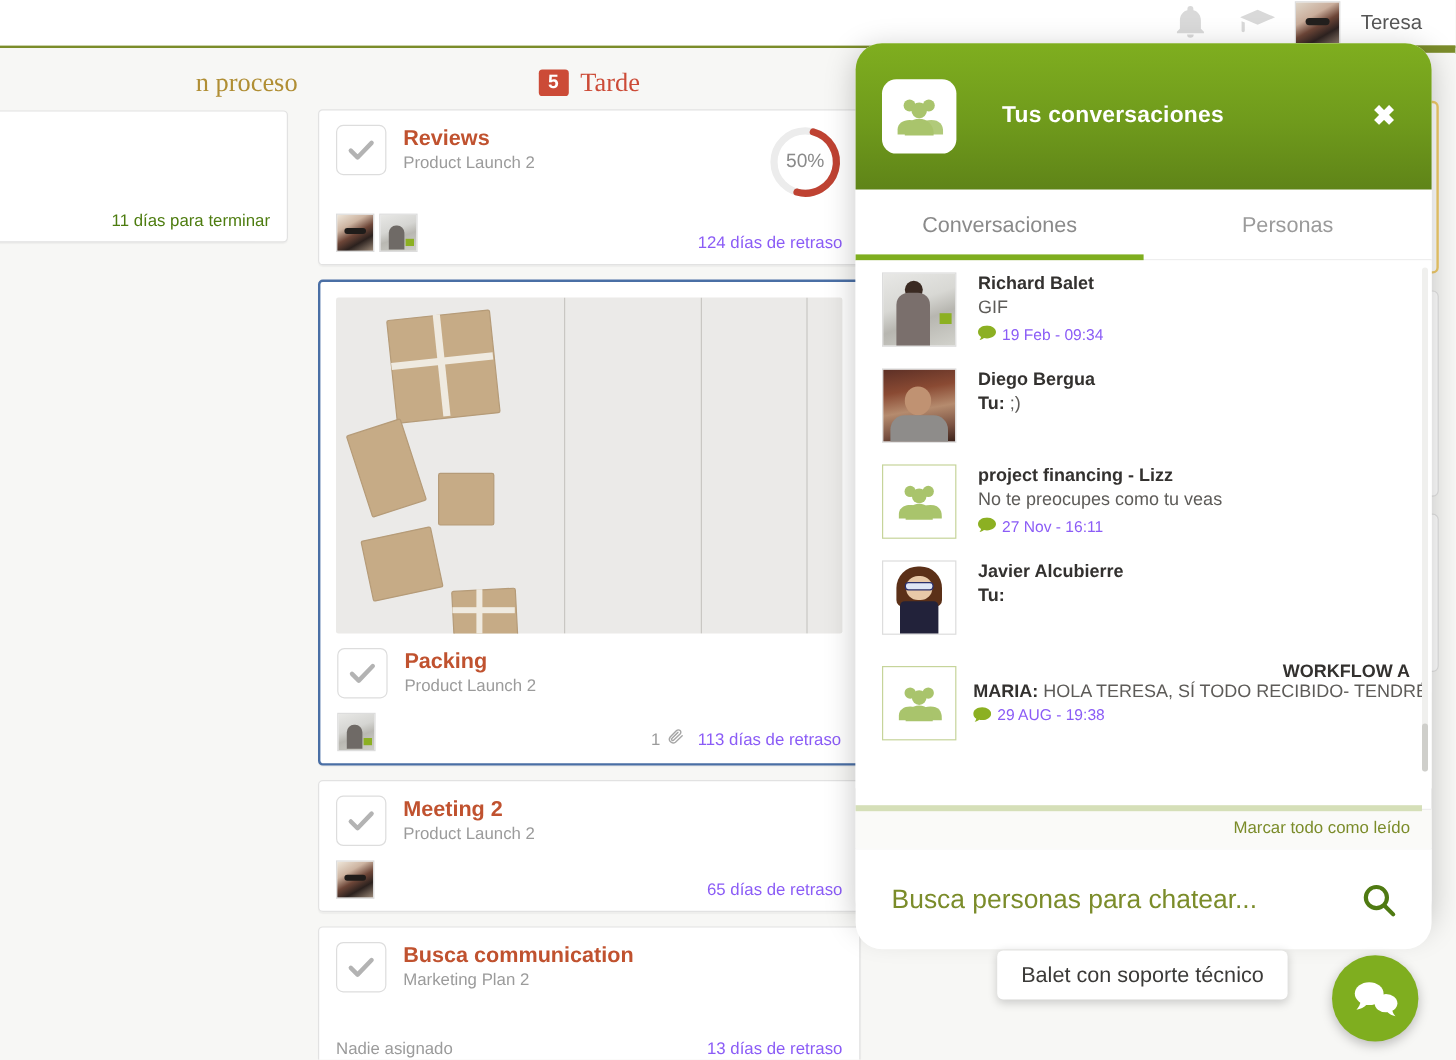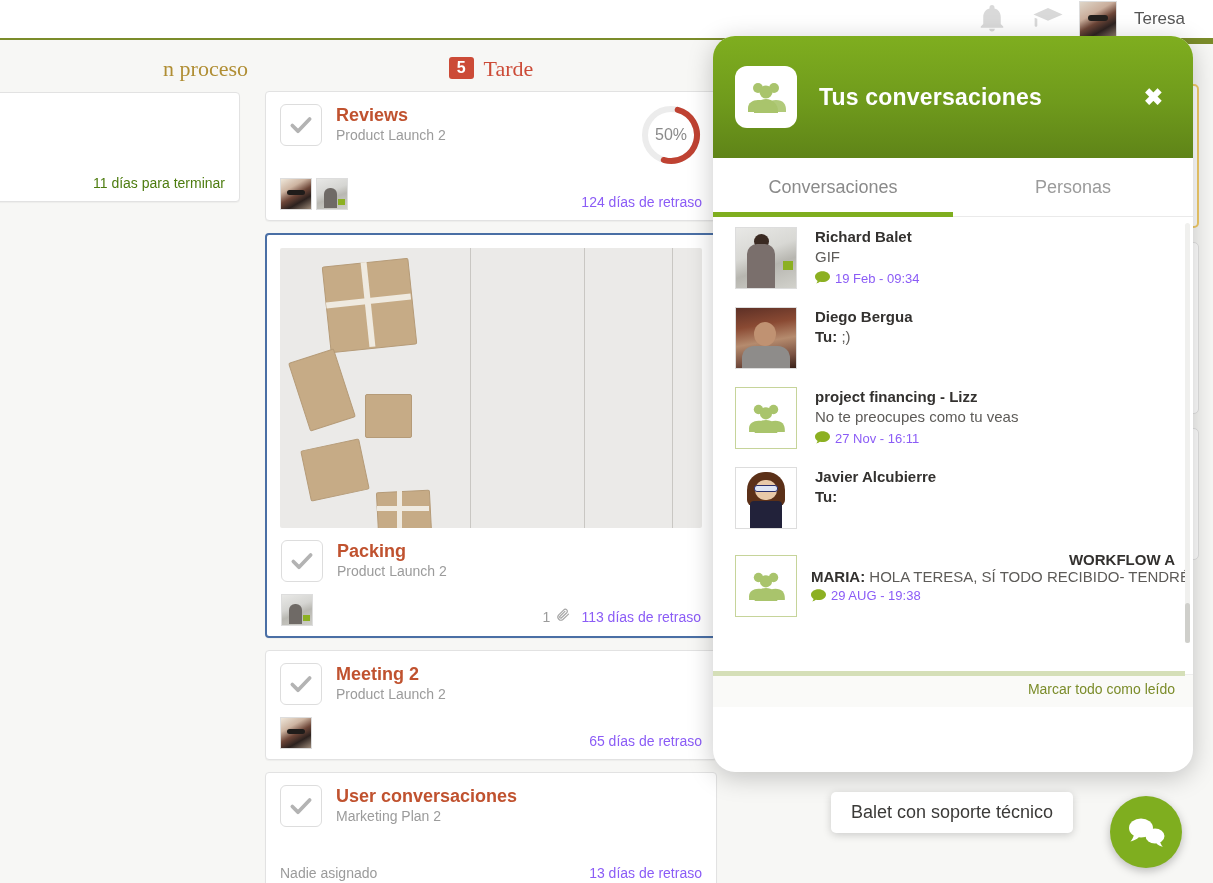--- a/index.html
+++ b/index.html
@@ -137,21 +137,21 @@
     height:122px;border-top-left-radius:22px;border-top-right-radius:22px;
     background:linear-gradient(180deg,#7fae1f 0%,#6f9a1c 55%,#5f8418 100%);
     display:flex;align-items:center;padding:0 22px;box-sizing:border-box;
     position:relative;
   }
   .panel-logo{
     width:62px;height:62px;background:#fff;border-radius:12px;
     display:flex;align-items:center;justify-content:center;flex:none;
   }
   .panel-title{
-    color:#fff;font-size:23px;font-weight:bold;margin-left:22px;
+    color:#fff;font-size:19px;font-weight:bold;margin-left:38px;
     letter-spacing:.2px;
   }
   .panel-close{
     position:absolute;right:30px;top:50%;transform:translateY(-50%);
     color:#fff;font-size:23px;font-weight:bold;line-height:1;cursor:pointer;
   }
   .tabs{
     display:flex;height:58px;background:#fff;border-bottom:1px solid #eaeaea;
   }
   .tab{
@@ -413,21 +413,21 @@
 
     <div class="card">
       <div class="card-body">
         <div class="card-head">
           <div class="chk">
             <svg viewBox="0 0 24 24" fill="none" stroke="#b3b3b3" stroke-width="3.4" stroke-linecap="round" stroke-linejoin="round">
                 <path d="M4 12.5l5.2 5.2L20 6.5"></path>
               </svg>
           </div>
           <div class="card-titles">
-            <div class="card-title">User conversaciones</div>
+            <div class="card-title">Busca communication</div>
             <div class="card-sub">Marketing Plan 2</div>
           </div>
         </div>
         <div class="card-foot" style="margin-top:20px;">
           <div class="nadie">Nadie asignado</div>
           <div class="retraso">13 días de retraso</div>
         </div>
       </div>
     </div>
   </div>
@@ -547,20 +547,29 @@
     <div class="list-scroll">
         <i></i>
       </div>
   </div>
 
   <div class="marcar-row">
     <div class="marcar-prog"></div>
     <div class="marcar">Marcar todo como leído</div>
   </div>
 
+  <div class="search-wrap">
+    <input class="search-input" value="" placeholder="Busca personas para chatear..." style="">
+    <span class="search-btn">
+      <svg width="32" height="32" viewBox="0 0 24 24" fill="none" stroke="#4f7a12" stroke-width="2.6" stroke-linecap="round">
+          <circle cx="10.5" cy="10.5" r="6.6"></circle>
+          <path d="M15.6 15.6 21 21"></path>
+        </svg>
+    </span>
+  </div>
 </div>
 
 <div class="tooltip">Balet con soporte técnico</div>
 <div class="fab">
   <svg width="40" height="36" viewBox="0 0 40 36" fill="#ffffff">
     <ellipse cx="15" cy="14" rx="12" ry="9.5"></ellipse>
     <path d="M8 20c-.4 3-1.8 5.6-3.6 7.4 3.4-.6 6.4-2.2 8.4-4.2L8 20z"></path>
     <ellipse cx="29" cy="22" rx="9.5" ry="7.6"></ellipse>
     <path d="M34 27c.4 2.4 1.5 4.4 2.9 5.8-2.7-.5-5-1.7-6.6-3.3L34 27z"></path>
   </svg>

